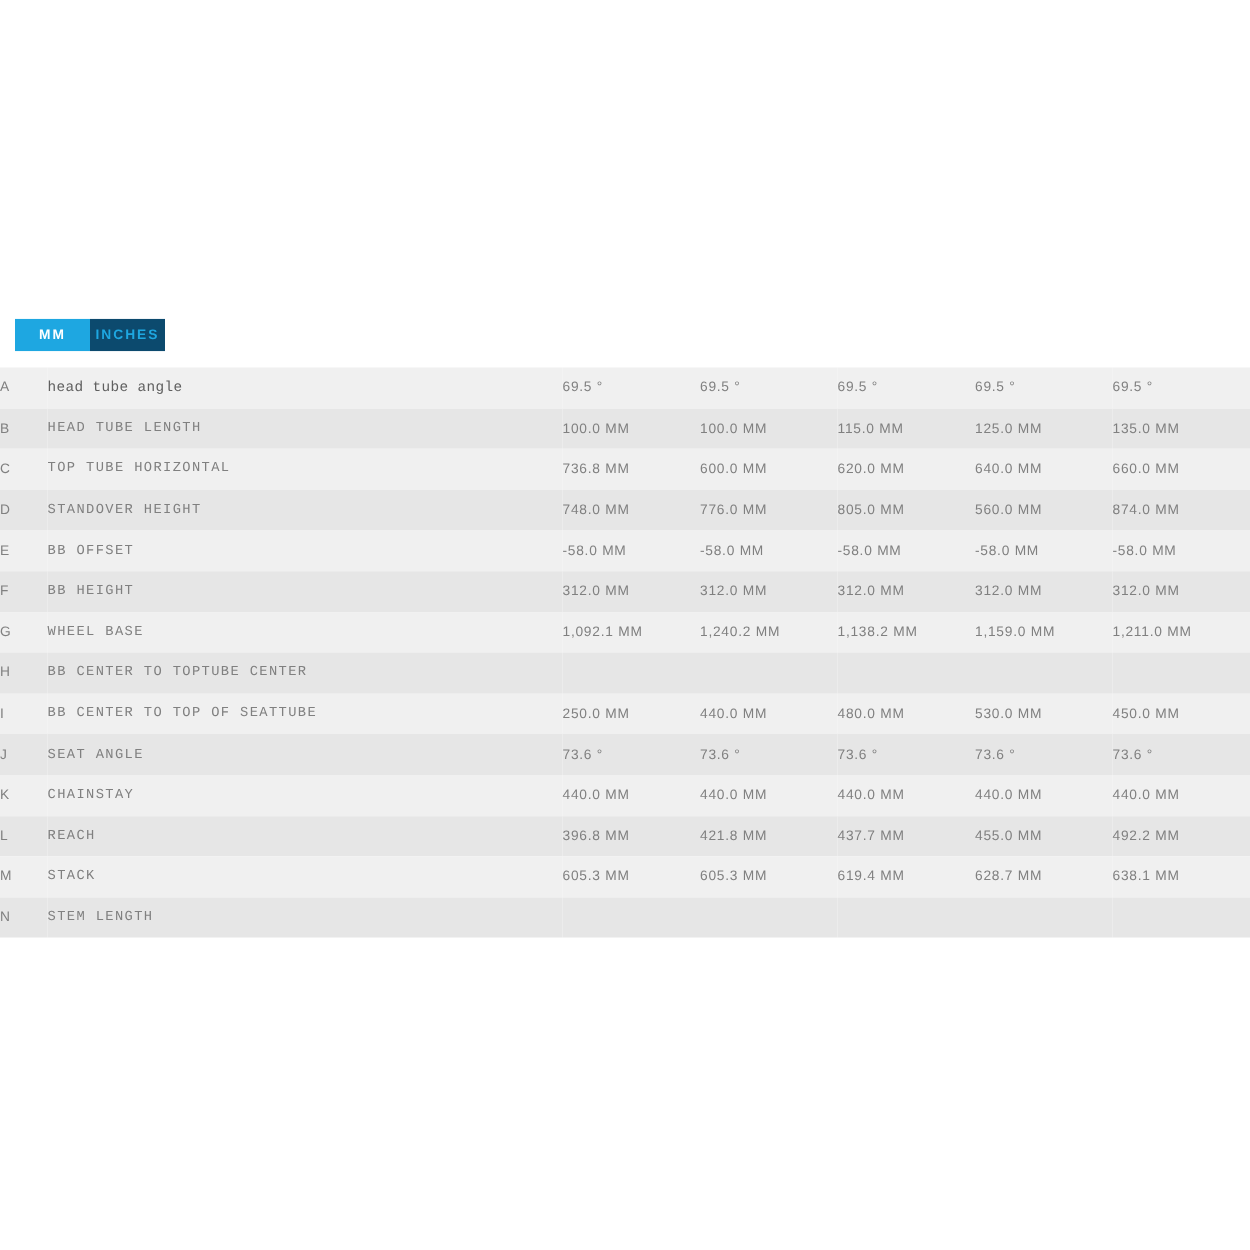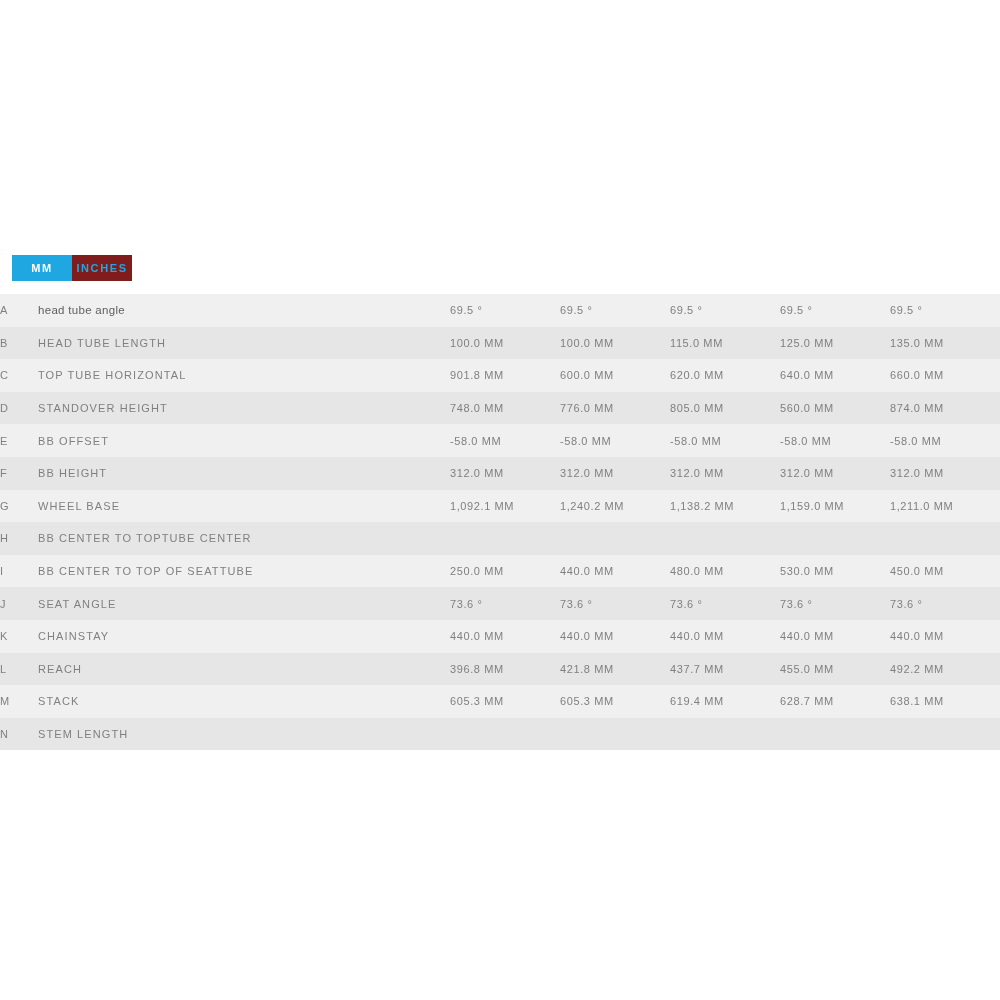--- a/index.html
+++ b/index.html
@@ -44,21 +44,21 @@
     font-weight: bold;
     letter-spacing: 1.6px;
     cursor: pointer;
     user-select: none;
   }
   .unit-btn.active {
     background: #1ea7e1;
     color: #ffffff;
   }
   .unit-btn.inactive {
-    background: #7f1d1d;
+    background: #0c4a6e;
     color: #1ea7e1;
   }
 
   
   table.geo {
     width: 1000px;
     border-collapse: collapse;
     table-layout: fixed;
   }
   table.geo tr.odd  { background: #f0f0f0; }
@@ -78,20 +78,21 @@
     font-size: 11px;
     color: #6e6e6e;
     letter-spacing: 0.4px;
   }
   td.label {
     width: 412px;
     font-size: 11px;
     letter-spacing: 1.1px;
     color: #777777;
     text-transform: uppercase;
+    font-family: Liberation Mono, monospace;
   }
   td.label.lower {
     text-transform: none;
     letter-spacing: 0.3px;
     font-size: 11.5px;
     color: #5f5f5f;
   }
   td.val {
     width: 110px;
     font-size: 11px;
@@ -133,21 +134,21 @@
             <td class="label">HEAD TUBE LENGTH</td>
             <td class="val first">100.0 MM</td>
             <td class="val">100.0 MM</td>
             <td class="val">115.0 MM</td>
             <td class="val">125.0 MM</td>
             <td class="val">135.0 MM</td>
           </tr>
           <tr class="odd">
             <td class="letter">C</td>
             <td class="label">TOP TUBE HORIZONTAL</td>
-            <td class="val first">901.8 MM</td>
+            <td class="val first">736.8 MM</td>
             <td class="val">600.0 MM</td>
             <td class="val">620.0 MM</td>
             <td class="val">640.0 MM</td>
             <td class="val">660.0 MM</td>
           </tr>
           <tr class="even">
             <td class="letter">D</td>
             <td class="label">STANDOVER HEIGHT</td>
             <td class="val first">748.0 MM</td>
             <td class="val">776.0 MM</td>

